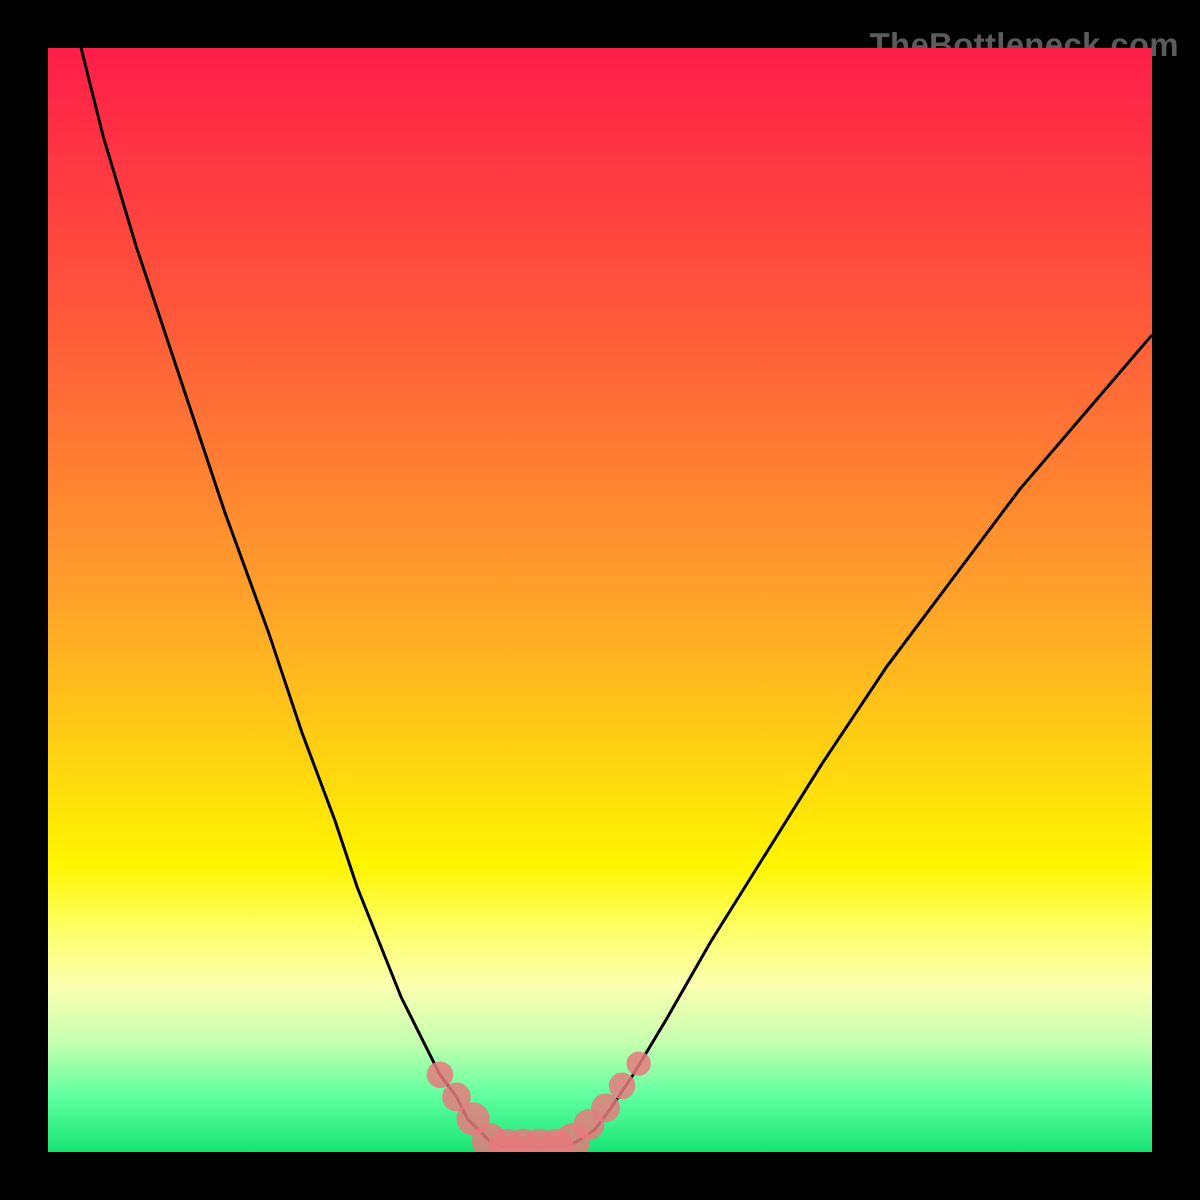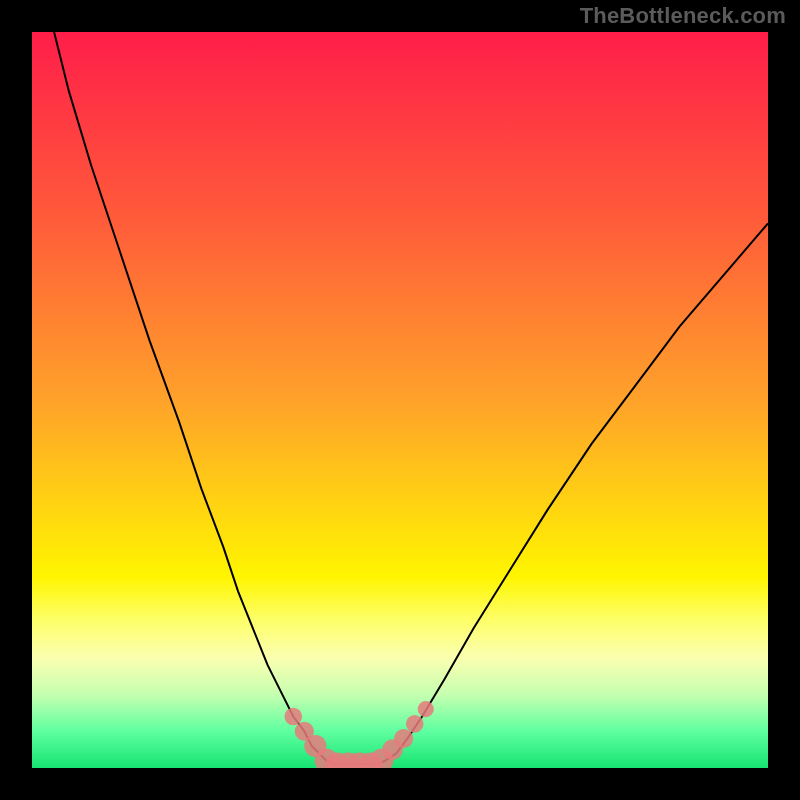--- a/index.html
+++ b/index.html
@@ -31,21 +31,21 @@
       var(--c3) 74%,
       var(--c4) 80%,
       var(--c5) 85%,
       var(--c6) 90%,
       var(--c7) 95%,
       var(--c8) 100%
     );
   }
   .watermark {
     position: absolute;
-    top: 3px;
+    top: 17px;
     right: 14px;
     color: #5b5b5b;
     font-size: 22px;
     font-weight: 600;
     letter-spacing: 0.2px;
     user-select: none;
   }
   svg.curve {
     position: absolute;
     left: 0;

